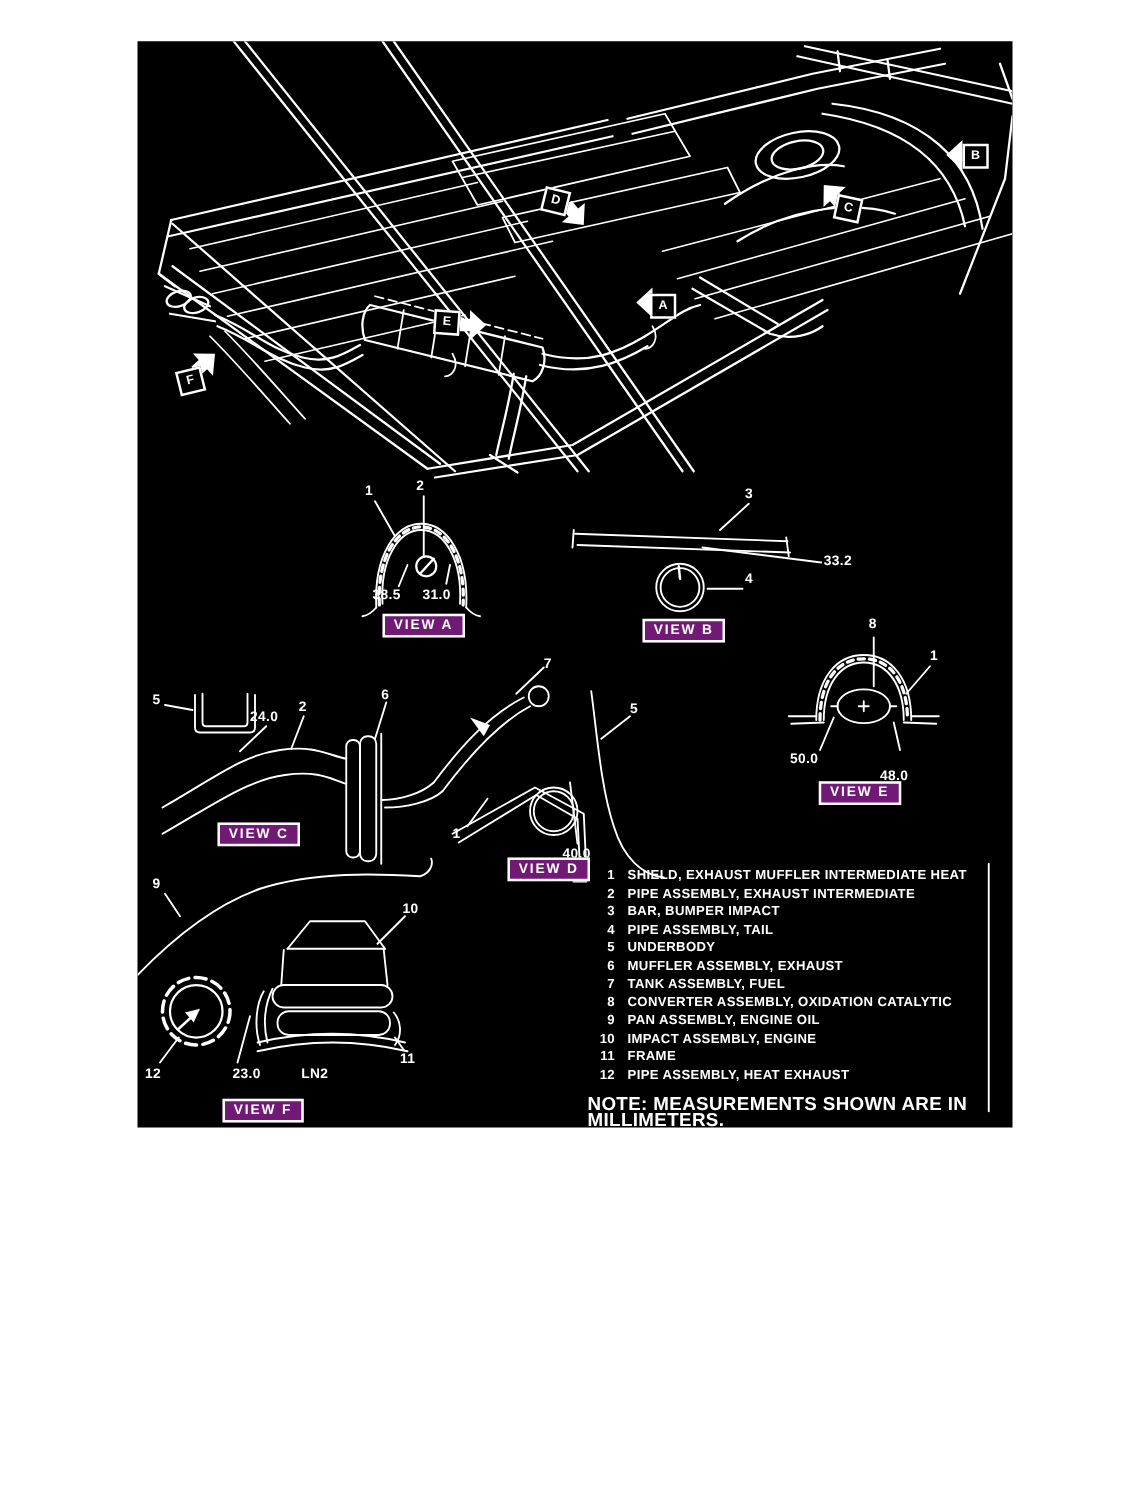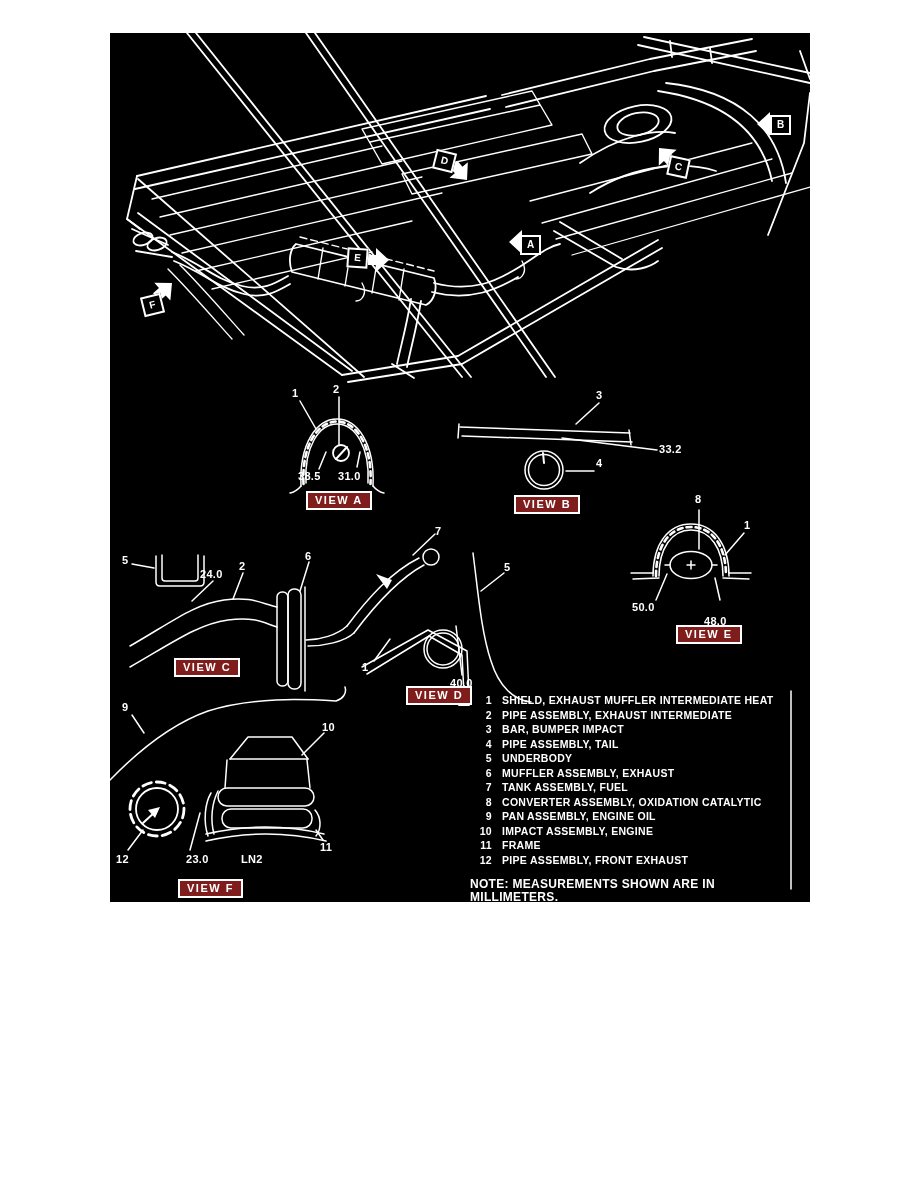--- a/index.html
+++ b/index.html
@@ -3,30 +3,30 @@
 <meta charset="utf-8">
 <style>
   html,body{margin:0;padding:0;background:#ffffff;}
   .page{position:relative;width:918px;height:1188px;background:#ffffff;overflow:hidden;
         font-family:"Liberation Sans",sans-serif;}
   .figure{position:absolute;left:110px;top:33px;width:700px;height:869px;background:#000;overflow:hidden;}
   .figure svg{position:absolute;left:0;top:0;}
   .t{position:absolute;color:#fff;font-weight:bold;font-size:11px;line-height:12px;
      letter-spacing:.3px;white-space:nowrap;}
   .c{text-align:left;}
-  .viewbox{position:absolute;display:inline-block;color:#fff;background:#7f1d1d;
+  .viewbox{position:absolute;display:inline-block;color:#fff;background:#701a75;
      border:2px solid #fff;font-weight:bold;font-size:11px;line-height:13px;
      padding:1px 7px;letter-spacing:1.5px;white-space:nowrap;}
   .letterbox{position:absolute;width:17px;height:16px;border:2px solid #fff;background:#000;
      color:#fff;font-weight:bold;font-size:10px;line-height:16px;text-align:center;}
   .plist{position:absolute;left:360px;top:660px;color:#fff;font-weight:bold;font-size:10.5px;
      letter-spacing:.3px;}
   .prow{display:flex;height:14.5px;align-items:center;}
   .pnum{display:inline-block;width:22px;text-align:right;margin-right:10px;}
-  .note{position:absolute;left:360px;top:845px;color:#fff;font-weight:bold;font-size:12px;
+  .note{position:absolute;left:360px;top:845px;color:#fff;font-weight:bold;font-size:15px;
      line-height:12.5px;letter-spacing:.3px;}
 </style>
 </head>
 <body>
 
 <div class="page">
   <div class="figure">
 
     <svg width="700" height="869" viewBox="0 0 700 869">
       <g stroke="#fff" stroke-width="1.8" fill="none" stroke-linecap="round" stroke-linejoin="round">
@@ -171,21 +171,21 @@
 
     <span class="t" style="left:486px;top:356px">3</span>
     <span class="t" style="left:549px;top:410px">33.2</span>
     <span class="t" style="left:486px;top:424px">4</span>
     <span class="viewbox" style="left:404px;top:462px">VIEW B</span>
 
     <span class="t" style="left:585px;top:460px">8</span>
     <span class="t" style="left:634px;top:486px">1</span>
     <span class="t c" style="left:522px;top:568px;width:42px">50.0</span>
     <span class="t c" style="left:594px;top:582px;width:42px">48.0</span>
-    <span class="viewbox" style="left:566px;top:592px">VIEW E</span>
+    <span class="viewbox" style="left:545px;top:592px">VIEW E</span>
 
     <span class="t" style="left:12px;top:521px">5</span>
     <span class="t" style="left:90px;top:535px">24.0</span>
     <span class="t" style="left:129px;top:527px">2</span>
     <span class="t" style="left:195px;top:517px">6</span>
     <span class="viewbox" style="left:64px;top:625px">VIEW C</span>
 
     <span class="t" style="left:325px;top:492px">7</span>
     <span class="t" style="left:394px;top:528px">5</span>
     <span class="t" style="left:252px;top:628px">1</span>
@@ -240,21 +240,21 @@
       <div class="prow">
           <span class="pnum">10</span>
           <span>IMPACT ASSEMBLY, ENGINE</span>
         </div>
       <div class="prow">
           <span class="pnum">11</span>
           <span>FRAME</span>
         </div>
       <div class="prow">
           <span class="pnum">12</span>
-          <span>PIPE ASSEMBLY, FRONT EXHAUST</span>
+          <span>PIPE ASSEMBLY, HEAT EXHAUST</span>
         </div>
     </div>
 
     <div class="note">
       <div>NOTE: MEASUREMENTS SHOWN ARE IN</div>
       <div>MILLIMETERS.</div>
     </div>
 
   </div>
 </div>

